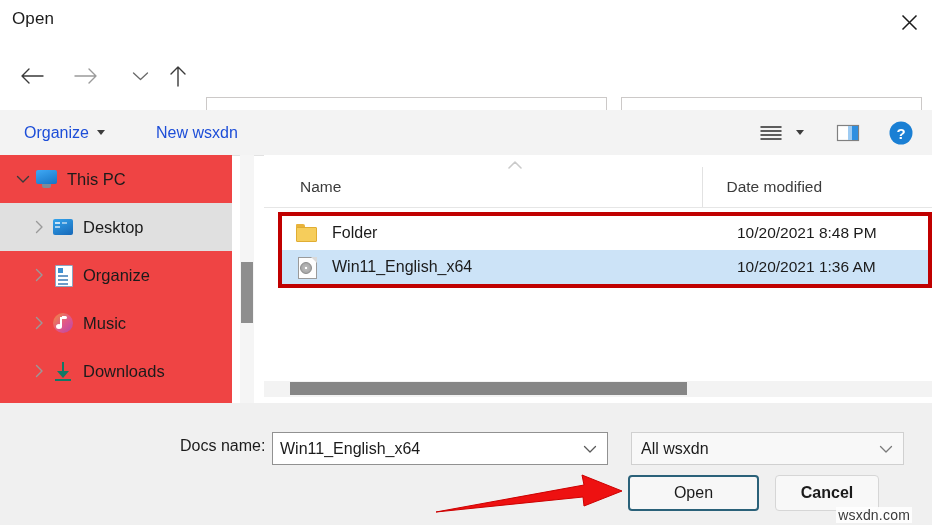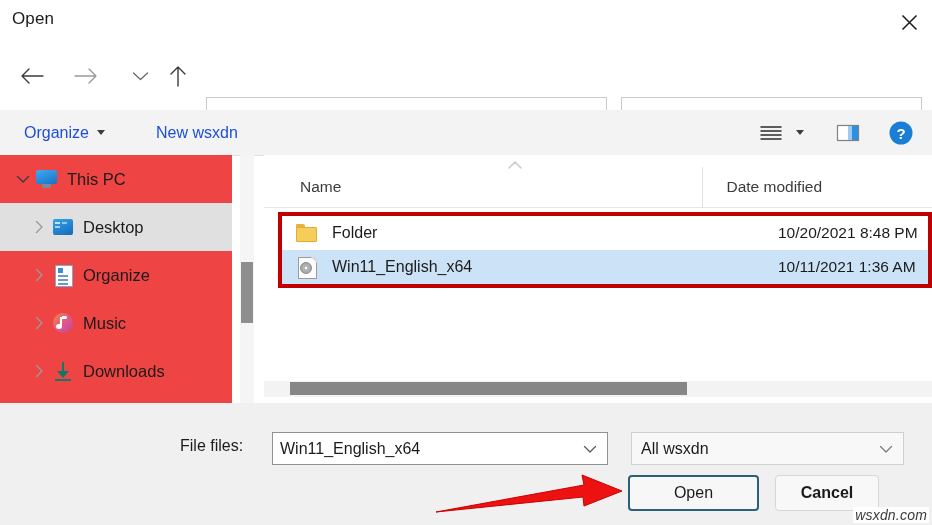--- a/index.html
+++ b/index.html
@@ -255,21 +255,20 @@
     position: absolute; left: 18px; width: 646px; height: 34px;
     display: flex; align-items: center;
   }
   #row-folder { top: 61px; background: #ffffff; }
   #row-iso    { top: 95px; background: #cce3f7; }
   .file-icon { width: 24px; height: 22px; margin-left: 14px; flex: none; position: relative; }
   .file-name { font-size: 16px; color: #1b1b1b; margin-left: 12px; white-space: nowrap; }
   .file-date {
     position: absolute; left: 455px; font-size: 15.5px; color: #1b1b1b;
     white-space: nowrap;
-    margin-left: 41px;
   }
   .ic-folder .tab {
     position: absolute; left: 0; top: 2px; width: 9px; height: 4px;
     background: #e8b33c; border-radius: 1px 2px 0 0;
   }
   .ic-folder .body {
     position: absolute; left: 0; top: 5px; width: 21px; height: 15px;
     background: #f6cd5b; border: 1px solid #e0ad33; border-radius: 1px;
     box-sizing: border-box;
   }
@@ -339,23 +338,23 @@
     left: 775px; width: 104px; background: #f8f8f8; border: 1px solid #d6d6d6; font-weight: bold;
   }
 
   
   .arrow-anno {
     position: absolute; left: 432px; top: 472px; width: 200px; height: 48px;
     pointer-events: none;
   }
 
   .watermark {
-    position: absolute; right: 3px; bottom: 2px;
+    position: absolute; right: 20px; bottom: 2px;
     font-size: 14px; color: #3a3a3a; background: rgba(255,255,255,.85);
-    padding: 0 2px; letter-spacing: .2px; font-style: italic;
+    padding: 0 2px; letter-spacing: .2px;
   }
 </style>
 </head>
 <body>
 
 <div id="dialog">
 
   <div class="titlebar">
     <div class="title-text">Open</div>
     <div class="close-btn">
@@ -551,30 +550,30 @@
       <span class="file-name">Folder</span>
       <span class="file-date">10/20/2021 8:48 PM</span>
     </div>
 
     <div class="filerow" id="row-iso">
       <span class="file-icon ic-iso">
         <span class="sheet"></span>
           <span class="disc"></span>
       </span>
       <span class="file-name">Win11_English_x64</span>
-      <span class="file-date">10/11/2021 1:36 AM</span>
+      <span class="file-date">10/20/2021 1:36 AM</span>
     </div>
   </div>
 
   <div class="sb-horz-track"></div>
   <div class="sb-horz-thumb"></div>
 
   <div class="bottom"></div>
 
-  <div class="filename-label">File files:</div>
+  <div class="filename-label">Docs name:</div>
 
   <div class="filename-field">
     <span class="filename-value">Win11_English_x64</span>
     <span class="field-chevron">
       <svg width="14" height="10" viewBox="0 0 14 10" aria-hidden="true">
         <path d="M1.5 2.5 L7 8 L12.5 2.5" stroke="#5a5a5a" stroke-width="1.3" fill="none" stroke-linecap="round" stroke-linejoin="round"></path>
       </svg>
     </span>
   </div>
 

